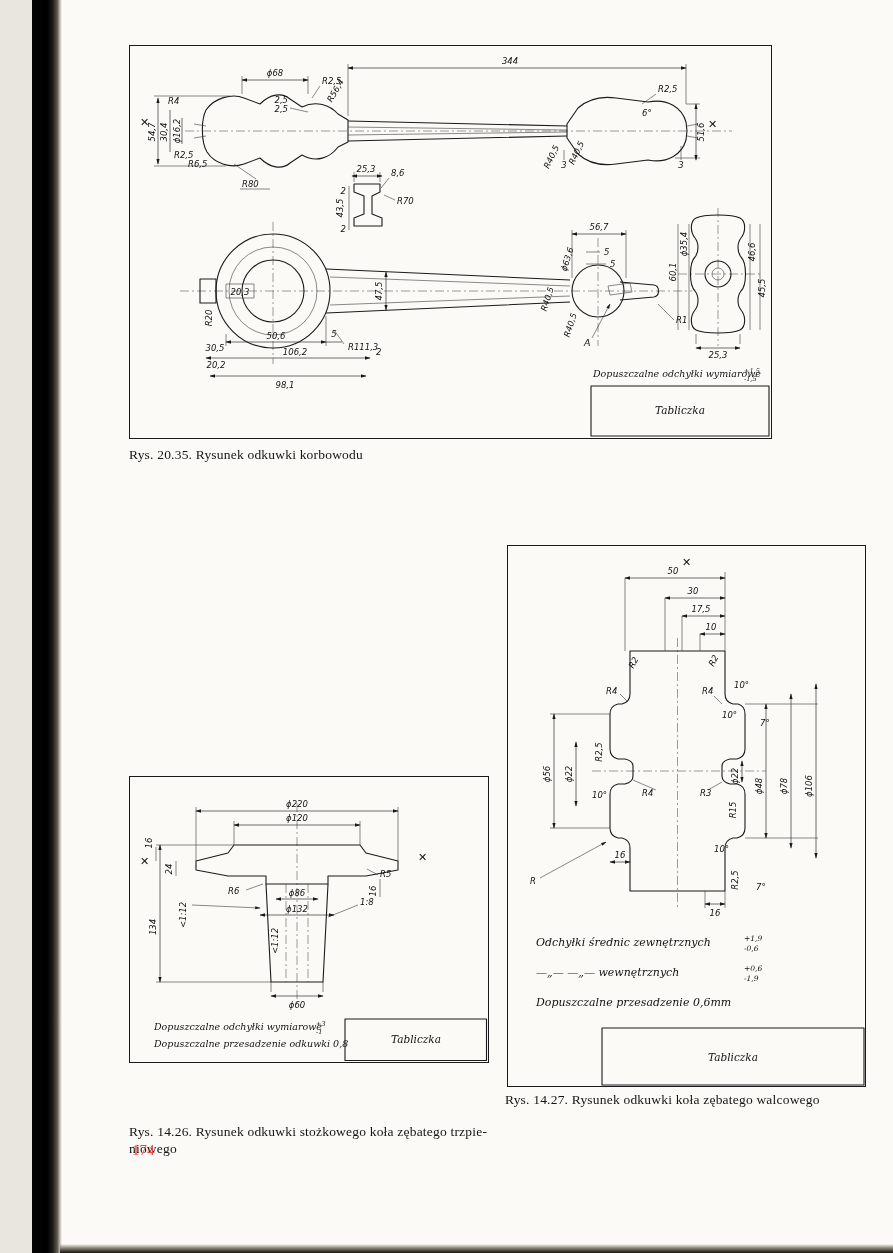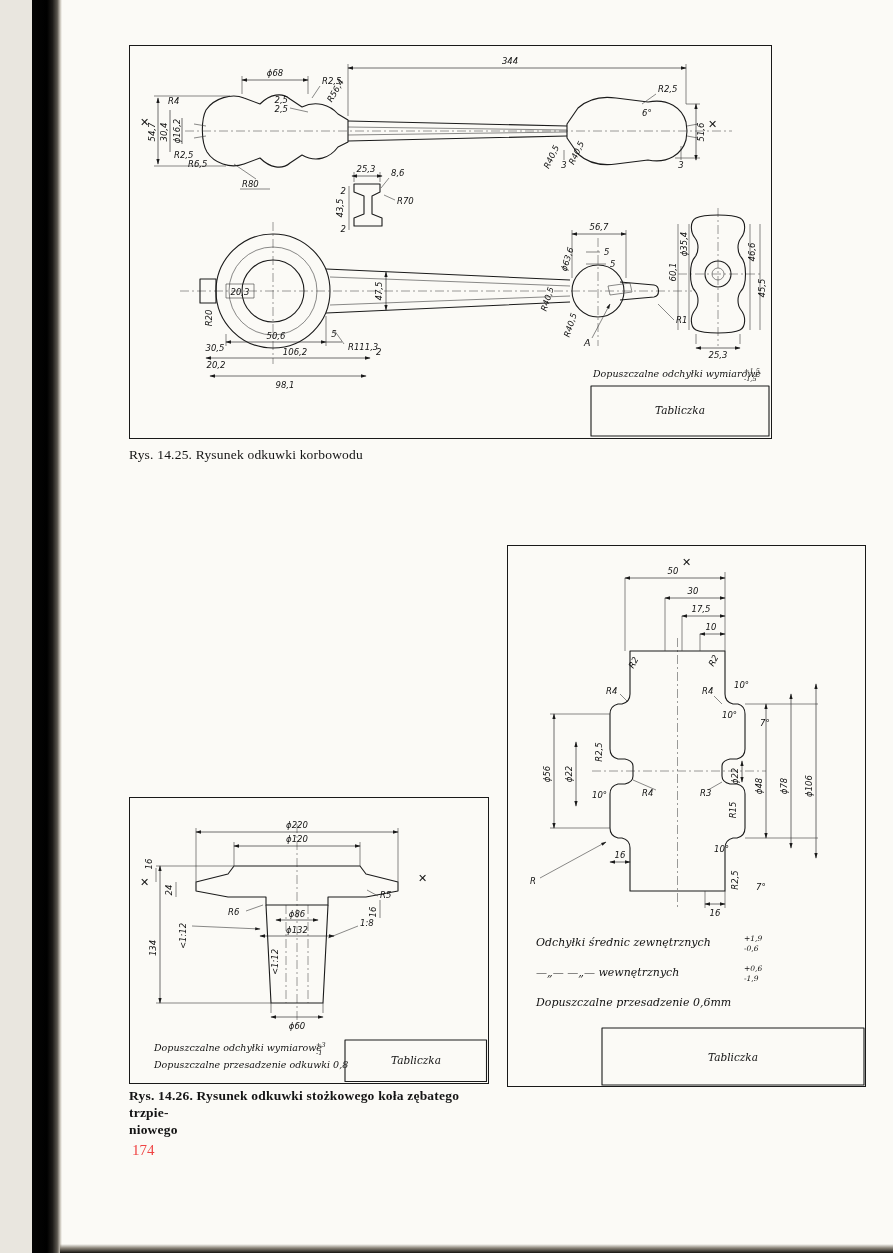--- a/index.html
+++ b/index.html
@@ -178,23 +178,23 @@
         <text class="note" x="463" y="331">Dopuszczalne odchyłki wymiarowe</text>
         <text class="tol" x="614" y="327">+1,5</text>
         <text class="tol" x="614" y="335">-1,5</text>
       </g>
       <g>
         <path class="ln" d="M461,340 H639 V390 H461 Z"></path>
         <text class="tab" x="550" y="368" text-anchor="middle">Tabliczka</text>
       </g>
     </svg>
   </div>
-  <div class="caption" style="left:97px;top:447px;width:520px;">Rys. 14.25. Rysunek odkuwki korbowodu</div>
-
-  <div class="figbox" style="left:97px;top:797px;width:358px;height:285px;">
+  <div class="caption" style="left:97px;top:447px;width:520px;">Rys. 20.35. Rysunek odkuwki korbowodu</div>
+
+  <div class="figbox" style="left:97px;top:776px;width:358px;height:285px;">
     <svg width="358" height="285" viewBox="0 0 358 285">
       <defs>
         <pattern id="h26" patternUnits="userSpaceOnUse" width="5" height="5" patternTransform="rotate(45)">
           <rect width="5" height="5" fill="#f6f4ee"></rect>
             <line x1="0" y1="0" x2="0" y2="5" stroke="#3a3a3a" stroke-width="0.8"></line>
         </pattern>
         <marker id="ar26" markerWidth="9" markerHeight="8" refX="8" refY="4" orient="auto-start-reverse">
           <path d="M0,1.4 L9,4 L0,6.6 Z" fill="#1a1a1a"></path>
         </marker>
       </defs>
@@ -250,21 +250,21 @@
         <text class="tol" x="186" y="249">+3</text>
         <text class="tol" x="186" y="257">-1</text>
         <text class="note" x="24" y="270">Dopuszczalne przesadzenie odkuwki 0,8</text>
       </g>
       <g>
         <path class="ln" d="M215,242 H356.5 V283.5 H215 Z"></path>
         <text class="tab" x="286" y="266" text-anchor="middle">Tabliczka</text>
       </g>
     </svg>
   </div>
-  <div class="caption" style="left:97px;top:1088px;width:370px;line-height:1.25;font-weight:bold;">
+  <div class="caption" style="left:97px;top:1124px;width:370px;line-height:1.25;">
     <span style="display:block;">Rys. 14.26. Rysunek odkuwki stożkowego koła zębatego trzpie-</span>
     <span style="display:block;">niowego</span>
   </div>
 
   <div class="figbox" style="left:475px;top:545px;width:357px;height:540px;">
     <svg width="357" height="540" viewBox="0 0 357 540">
       <defs>
         <pattern id="h27" patternUnits="userSpaceOnUse" width="5" height="5" patternTransform="rotate(45)">
           <rect width="5" height="5" fill="#f6f4ee"></rect>
             <line x1="0" y1="0" x2="0" y2="5" stroke="#3a3a3a" stroke-width="0.8"></line>
@@ -344,15 +344,16 @@
         <text class="tolL" x="236" y="425">+0,6</text>
         <text class="tolL" x="236" y="435">-1,9</text>
         <text class="noteL" x="28" y="460">Dopuszczalne przesadzenie 0,6mm</text>
       </g>
       <g>
         <path class="ln" d="M94,482 H356 V539 H94 Z"></path>
         <text class="tab" x="225" y="515" font-size="12" text-anchor="middle">Tabliczka</text>
       </g>
     </svg>
   </div>
+  <div class="caption" style="left:473px;top:1092px;width:380px;">Rys. 14.27. Rysunek odkuwki koła zębatego walcowego</div>
 
   <div class="pagenum" style="left:100px;top:1142px;">174</div>
 </div>
 
 </body></html>

